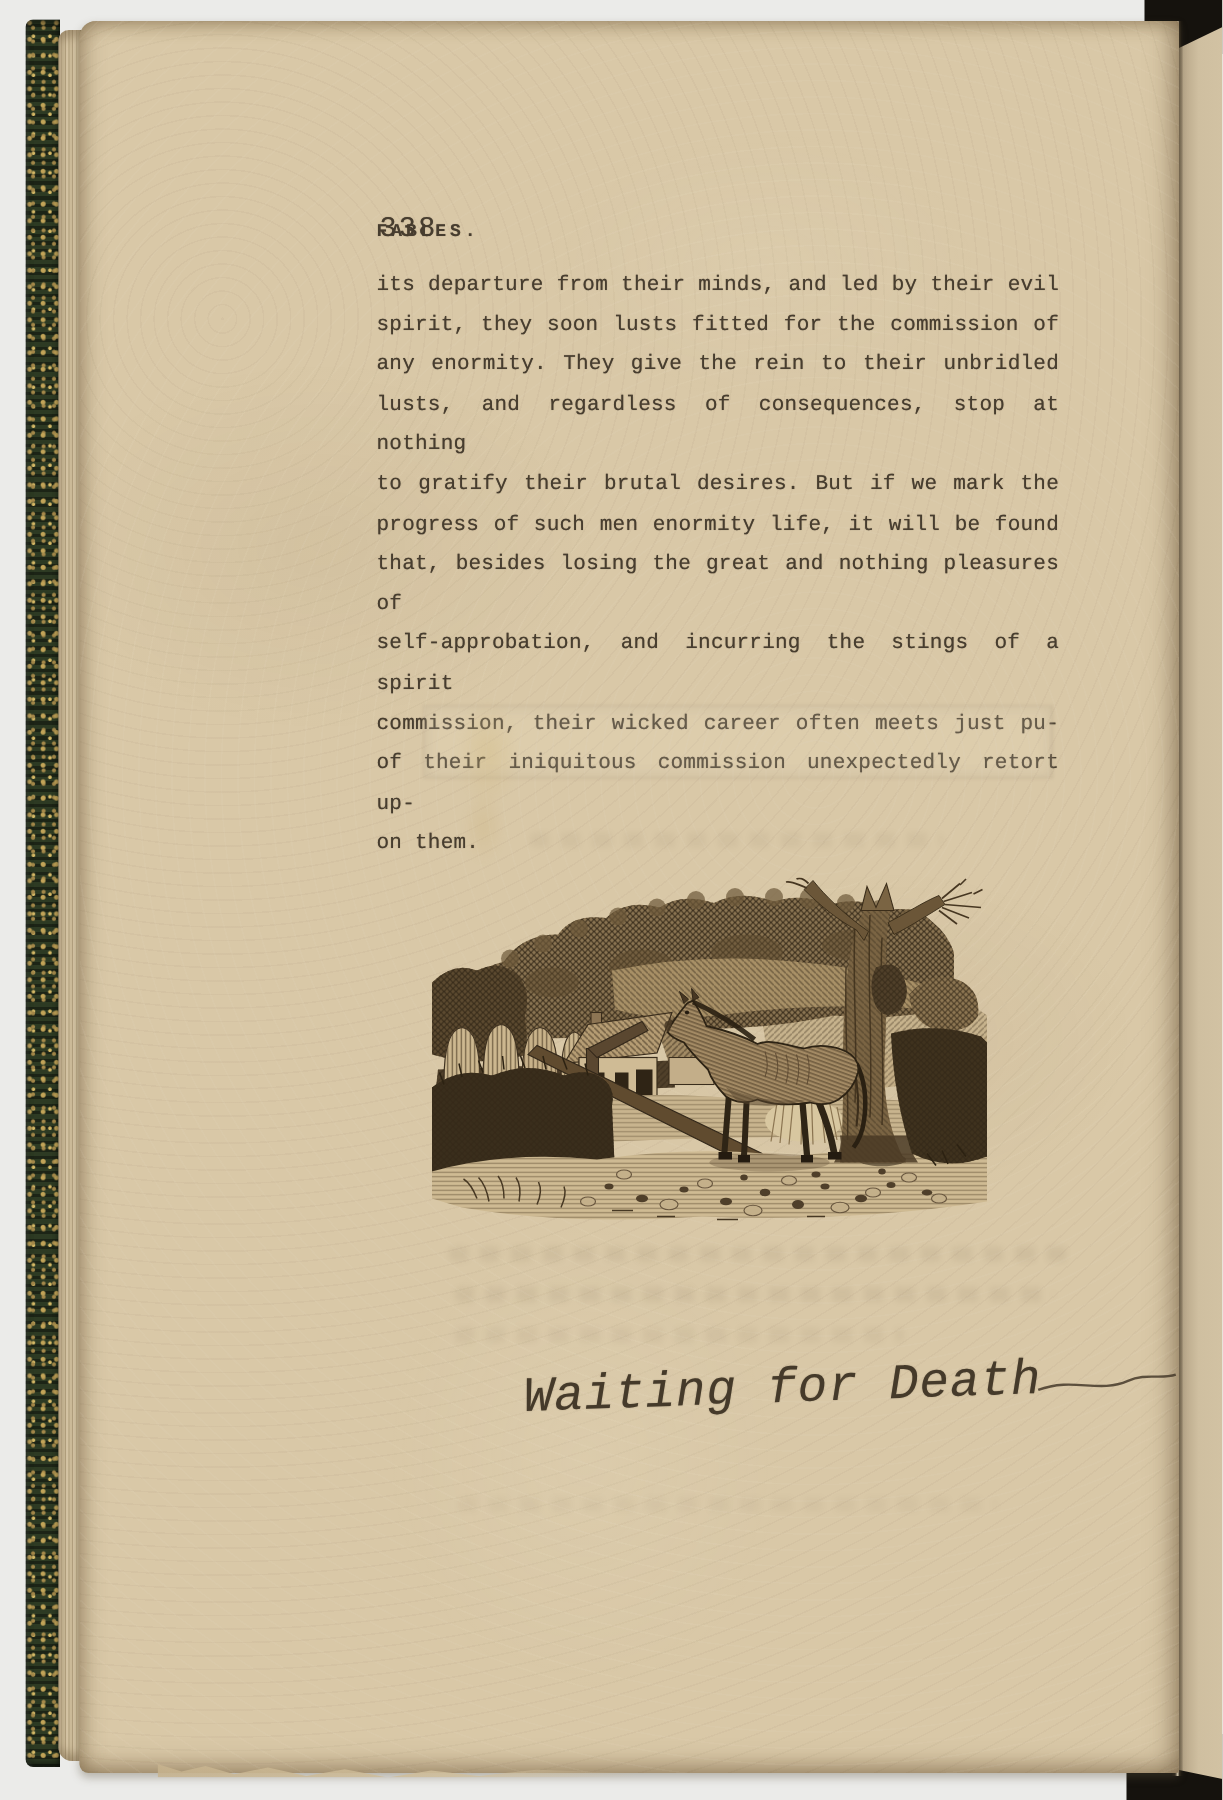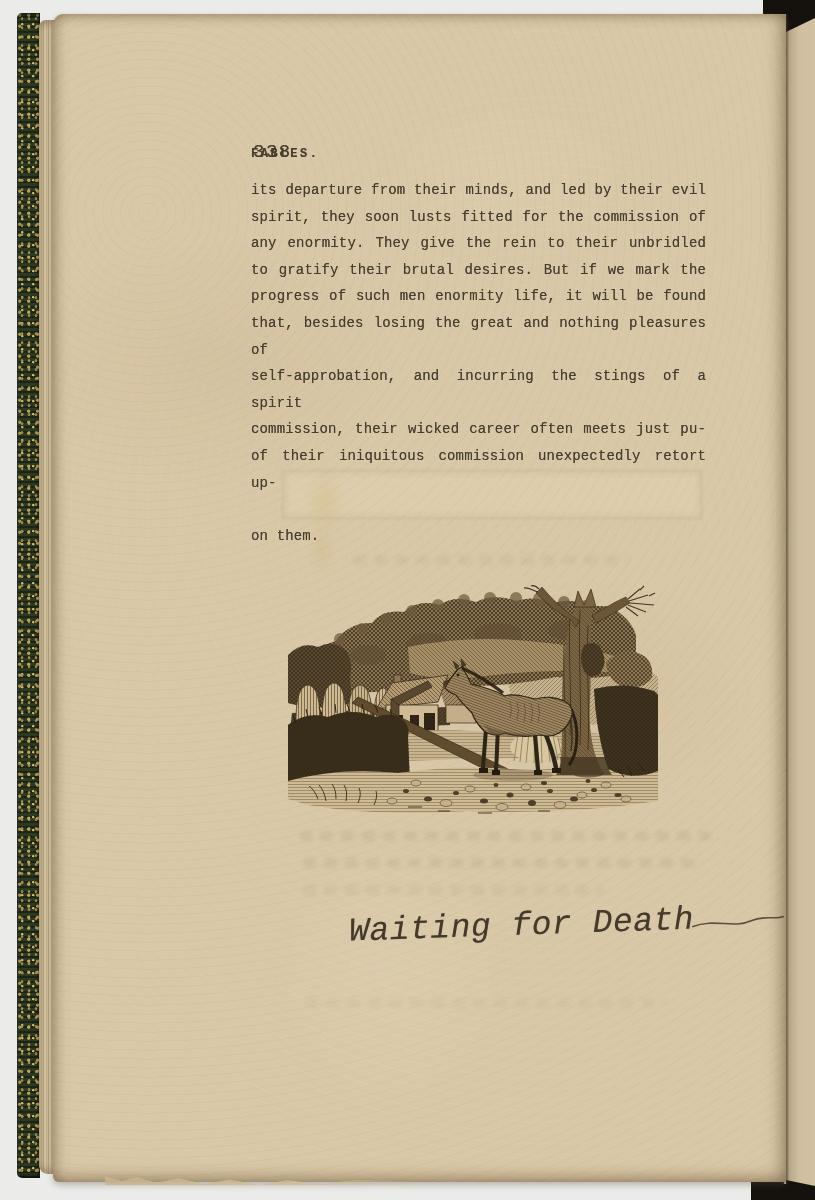--- a/index.html
+++ b/index.html
@@ -55,21 +55,21 @@
   
   .pagenum{position:absolute;left:200px;top:127px;font-size:19px;letter-spacing:1.5px;
     color:var(--ink,#473d2f);text-shadow:0 0 .6px rgba(60,48,34,.6);}
   .header{position:absolute;left:198px;top:133px;width:455px;padding-right:22px;box-sizing:border-box;
     text-align:left;font-size:12px;font-weight:bold;letter-spacing:2.6px;
     color:var(--ink,#473d2f);text-shadow:0 0 .5px rgba(60,48,34,.55);}
   .bodytext{position:absolute;left:198px;top:163px;width:455px;
     font-size:14px;line-height:26.6px;color:var(--ink,#473d2f);
     text-shadow:0 0 .55px rgba(62,50,36,.65);letter-spacing:.15px;}
   .bodytext .line{text-align:justify;text-align-last:justify;}
-  .bodytext .line:last-child{text-align-last:left;margin-top:27px;}
+  .bodytext .line:last-child{text-align-last:left;}
   
   .ghost{position:absolute;pointer-events:none;}
   .plate-ghost{left:229px;top:456px;width:418px;height:47px;border:1px solid rgba(100,82,58,.16);
     box-shadow:inset 0 0 10px rgba(100,82,58,.12);background:rgba(238,228,202,.18);filter:blur(1px);}
   .stain{left:246px;top:452px;width:52px;height:122px;opacity:.4;filter:blur(2px);
     background:radial-gradient(ellipse 55% 42% at 50% 30%, rgba(199,170,96,.55), rgba(199,170,96,0) 72%),
                radial-gradient(ellipse 40% 30% at 45% 70%, rgba(188,158,88,.4), rgba(188,158,88,0) 70%);}
   .ghost-line{height:10px;border-radius:4px;filter:blur(2.2px);opacity:.1;
     background:repeating-linear-gradient(90deg, rgba(88,70,48,.7) 0 13px, transparent 13px 21px);}
   .gl-title{left:300px;top:541px;width:276px;opacity:.08;}
@@ -101,20 +101,21 @@
     <div class="header">FABLES.</div>
 
     <div class="bodytext">
 
         <div class="line">its departure from their minds, and led by their evil</div>
 
         <div class="line">spirit, they soon lusts fitted for the commission of</div>
 
         <div class="line">any enormity.  They give the rein to their unbridled</div>
 
+        <div class="line">lusts, and regardless of consequences, stop at nothing</div>
 
         <div class="line">to gratify their brutal desires.  But if we mark the</div>
 
         <div class="line">progress of such men enormity life, it will be found</div>
 
         <div class="line">that, besides losing the great and nothing pleasures of</div>
 
         <div class="line">self-approbation, and incurring the stings of a spirit</div>
 
         <div class="line">commission, their wicked career often meets just pu-</div>

